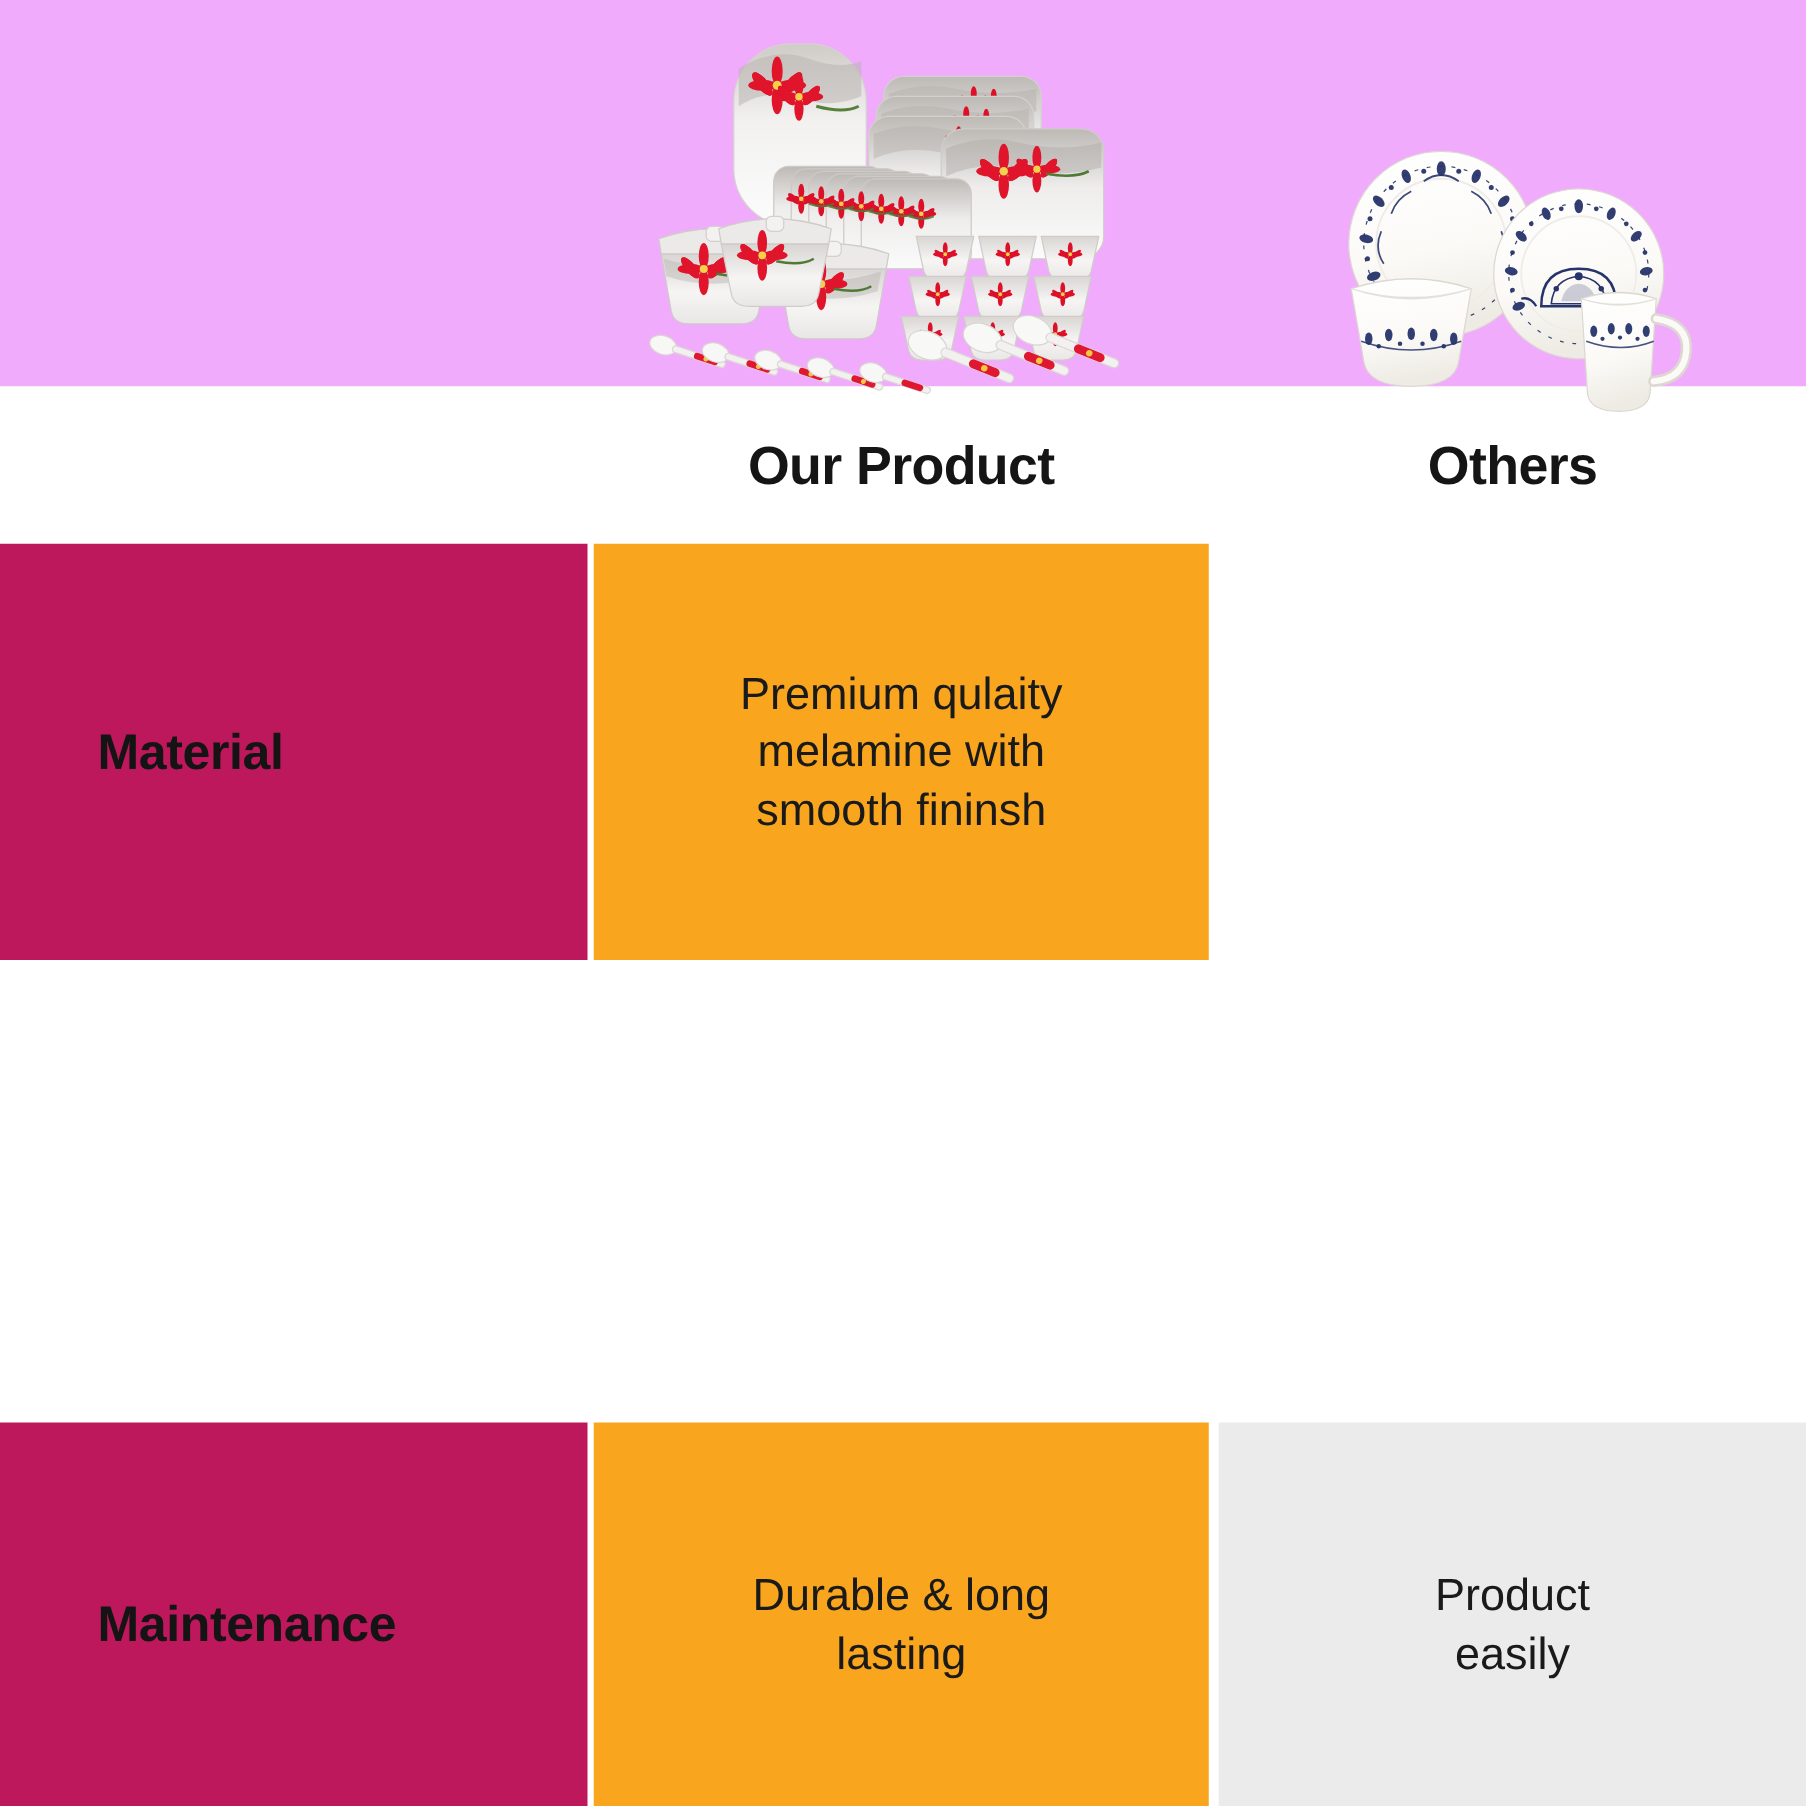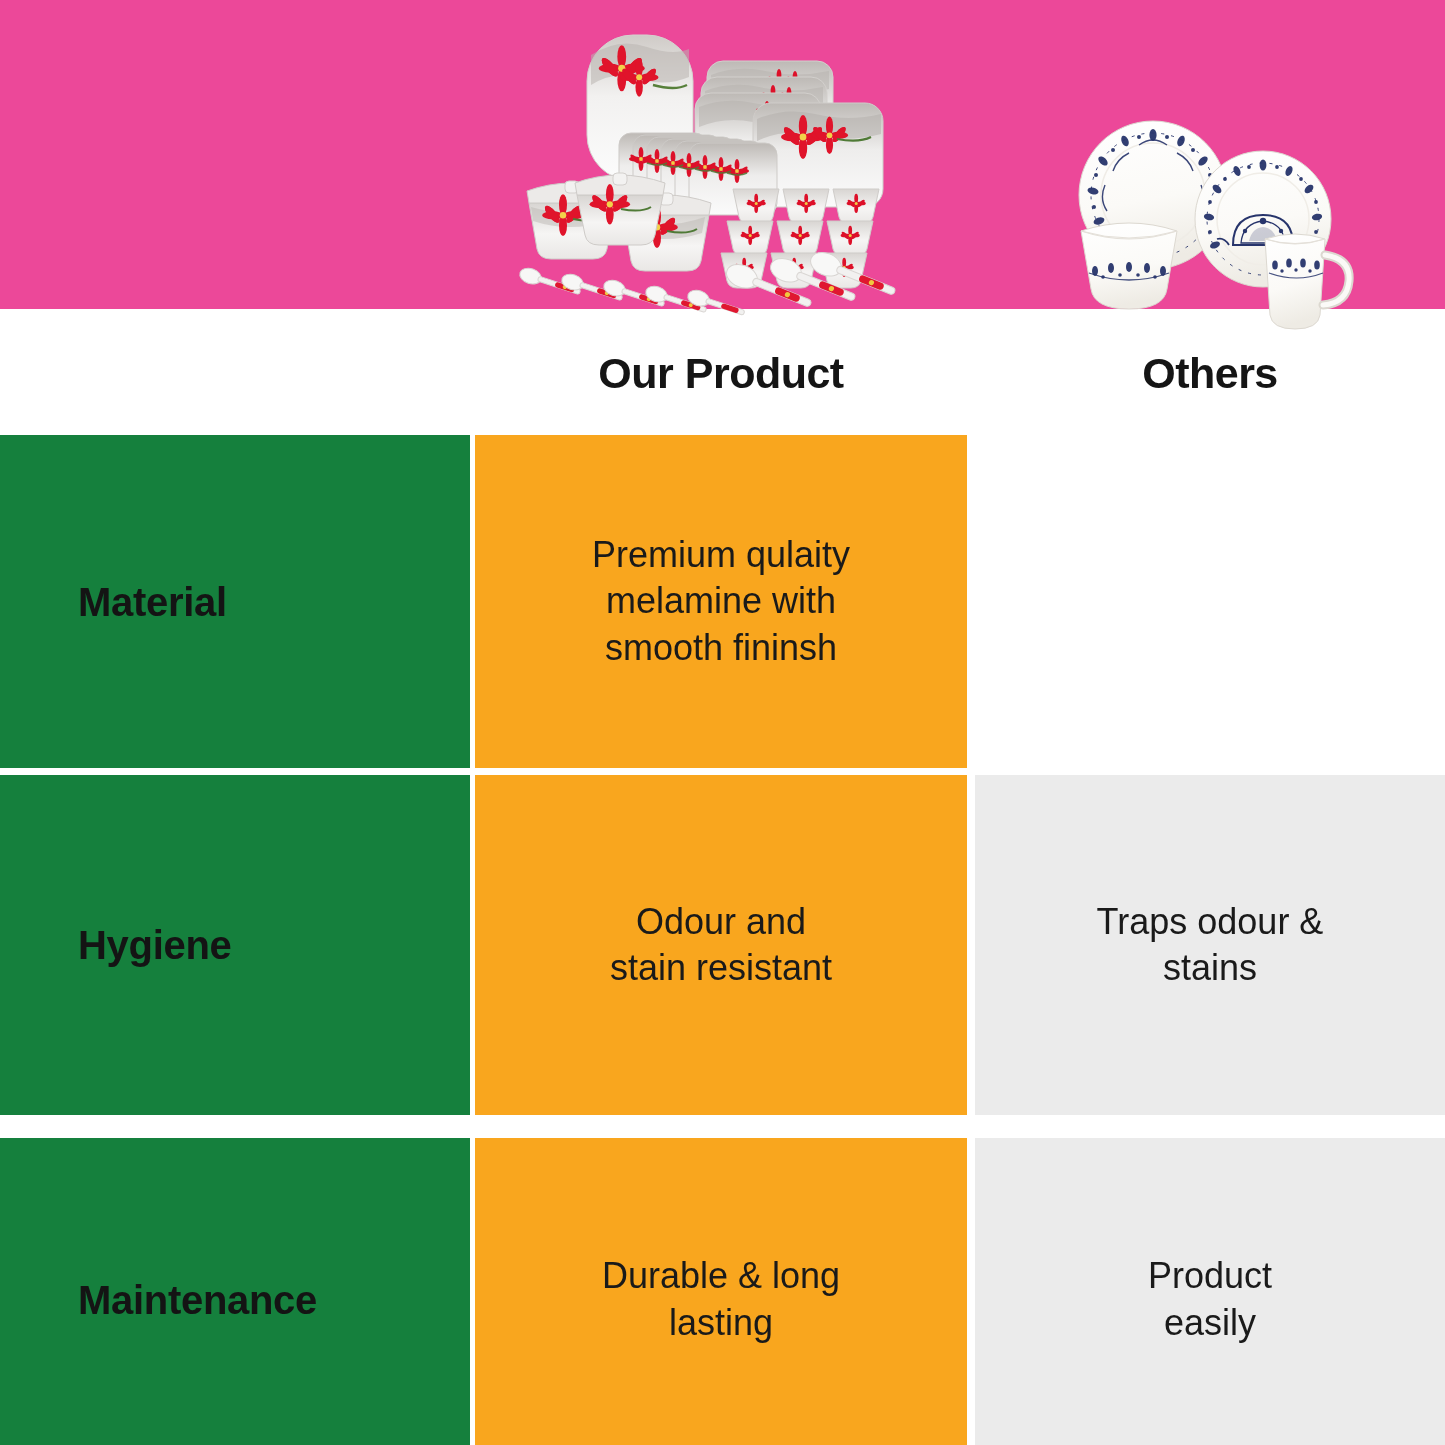--- a/index.html
+++ b/index.html
@@ -15,21 +15,21 @@
     overflow: hidden;
     position: relative;
   }
 
   
   .header {
     position: absolute;
     left: 0; top: 0;
     width: 1445px;
     height: 309px;
-    background: #ec4899;
+    background: #f0abfc;
   }
   .hdr-col {
     position: absolute;
     top: 0;
     height: 435px;
   }
   .hdr-col.product { left: 475px; width: 492px; }
   .hdr-col.others  { left: 975px; width: 470px; }
 
   .hdr-img-wrap {
@@ -77,21 +77,21 @@
     position: absolute;
     top: 0;
     height: 100%;
     display: flex;
     align-items: center;
     box-sizing: border-box;
   }
   .cell.label {
     left: 0;
     width: 470px;
-    background: #15803d;
+    background: #be185d;
     justify-content: flex-start;
     padding-left: 78px;
   }
   .cell.ours {
     left: 475px;
     width: 492px;
     background: #f9a61e;
     justify-content: center;
     padding: 15px 24px;
   }
@@ -513,33 +513,20 @@
     <div class="cell label">
       <span class="label-text">Material</span>
     </div>
     <div class="cell ours">
       <span class="cell-text">Premium qulaity
 melamine with
 smooth fininsh</span>
     </div>
   </div>
 
-  <div class="trow r1">
-    <div class="cell label">
-      <span class="label-text">Hygiene</span>
-    </div>
-    <div class="cell ours">
-      <span class="cell-text">Odour and
-stain resistant</span>
-    </div>
-    <div class="cell theirs">
-      <span class="cell-text">Traps odour &amp;
-stains</span>
-    </div>
-  </div>
 
   <div class="trow r2">
     <div class="cell label">
       <span class="label-text">Maintenance</span>
     </div>
     <div class="cell ours">
       <span class="cell-text">Durable &amp; long
 lasting</span>
     </div>
     <div class="cell theirs">

